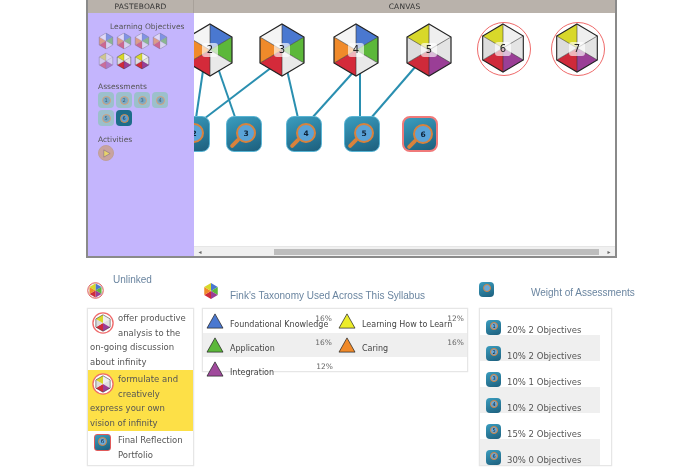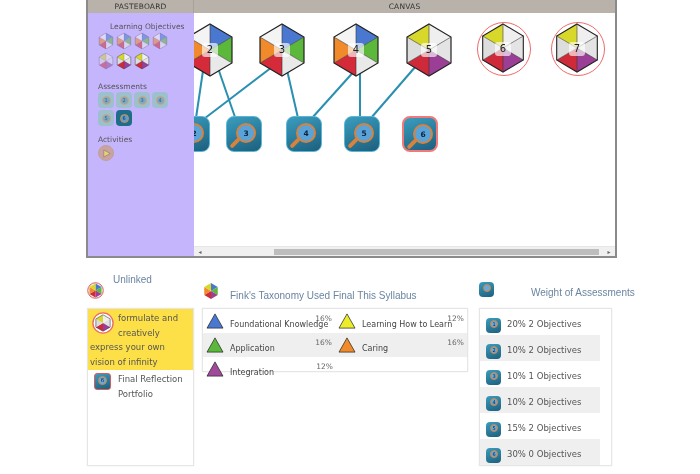--- a/index.html
+++ b/index.html
@@ -62,21 +62,21 @@
 
   #fink-box { left: 202px; top: 308px; width: 266px; height: 64px; }
   .fink-row { display: flex; height: 24px; align-items: center; }
   .fink-row.shade { background: #efefef; }
   .fink-cell { display: flex; align-items: center; width: 133px; position: relative; height: 24px; }
   .fink-cell .tri { width: 18px; height: 16px; margin-left: 3px; margin-right: 6px; }
   .fink-cell .label { font-size: 8px; color: #444; margin-top: 6px; }
   .fink-cell .pct { position: absolute; right: 3px; top: 5px; font-size: 7.5px; color: #666; }
 
   #weight-box { left: 479px; top: 308px; width: 133px; height: 158px; }
-  .w-row { height: 26px; display: flex; align-items: center; padding-top: 4px; width: 120px; }
+  .w-row { height: 26px; display: flex; align-items: flex-end; padding-top: 4px; width: 120px; }
   .w-row.shade { background: #efefef; }
   .w-ico { width: 15px; height: 15px; margin: 2px 6px 0 6px; border-radius: 4px;
     background: linear-gradient(160deg, #3a9dbf, #1d5f7d); position: relative; }
   .w-ico .l { position: absolute; left: 4px; top: 2px; width: 8px; height: 8px; border-radius: 50%; background: #6aa9d8; border: 1.5px solid #d9823c; font-size: 5px; color: #0d2238; text-align:center; line-height: 6px; }
   .w-text { font-size: 8.5px; color: #555; }
 </style>
 </head>
 <body>
 
 <svg width="0" height="0" style="position:absolute">
@@ -286,20 +286,28 @@
   <polygon points="12,2 12,12 20.5,7" fill="#4a78d0"></polygon>
     <polygon points="20.5,7 12,12 20.5,17" fill="#5cb83a"></polygon>
   <polygon points="20.5,17 12,12 12,22" fill="#9a3e96"></polygon>
     <polygon points="12,22 12,12 3.5,17" fill="#cf2a3a"></polygon>
   <polygon points="3.5,17 12,12 3.5,7" fill="#f08a2a"></polygon>
     <polygon points="3.5,7 12,12 12,2" fill="#d8d82a"></polygon>
 </svg>
 <div class="panel-title" style="left:113px; top:274px;">Unlinked</div>
 
 <div id="unlinked-box" class="box">
+  <div class="ul-item">
+    <svg class="ico" viewBox="0 0 24 24">
+        <use href="#hex-wheel"></use>
+      </svg>
+    <span class="txt-first">offer productive</span>
+    <span class="txt-first">analysis to the</span>
+    <span>on-going discussion about infinity</span>
+  </div>
   <div class="ul-item shade">
     <svg class="ico" viewBox="0 0 24 24">
         <use href="#hex-wheel"></use>
       </svg>
     <span class="txt-first">formulate and</span>
     <span class="txt-first">creatively</span>
     <span>express your own vision of infinity</span>
   </div>
   <div class="ul-item">
     <div class="ico" style="width:17px;height:17px;margin-left:4px;margin-right:7px;border-radius:3px;border:1.5px solid #e05a5a;background:linear-gradient(160deg,#3a9dbf,#1d5f7d);position:relative;">
@@ -311,21 +319,21 @@
 </div>
 
 <svg style="position:absolute; left:203px; top:282px;" width="16" height="18" viewBox="0 0 52 56">
   <polygon points="26,2 26,28 48,15" fill="#4a78d0"></polygon>
     <polygon points="48,15 26,28 48,41" fill="#5cb83a"></polygon>
   <polygon points="48,41 26,28 26,54" fill="#9a3e96"></polygon>
     <polygon points="26,54 26,28 4,41" fill="#cf2a3a"></polygon>
   <polygon points="4,41 26,28 4,15" fill="#f08a2a"></polygon>
     <polygon points="4,15 26,28 26,2" fill="#d8d82a"></polygon>
 </svg>
-<div class="panel-title" style="left:230px; top:290px;">Fink's Taxonomy Used Final This Syllabus</div>
+<div class="panel-title" style="left:230px; top:290px;">Fink's Taxonomy Used Across This Syllabus</div>
 
 <div id="fink-box" class="box">
   <div class="fink-row">
     <div class="fink-cell">
       <svg class="tri" viewBox="0 0 20 18">
           <polygon points="10,1 19,17 1,17" fill="#4a78d0" stroke="#222" stroke-width="0.8"></polygon>
         </svg>
       <span class="label">Foundational Knowledge</span>
       <span class="pct">16%</span>
     </div>

